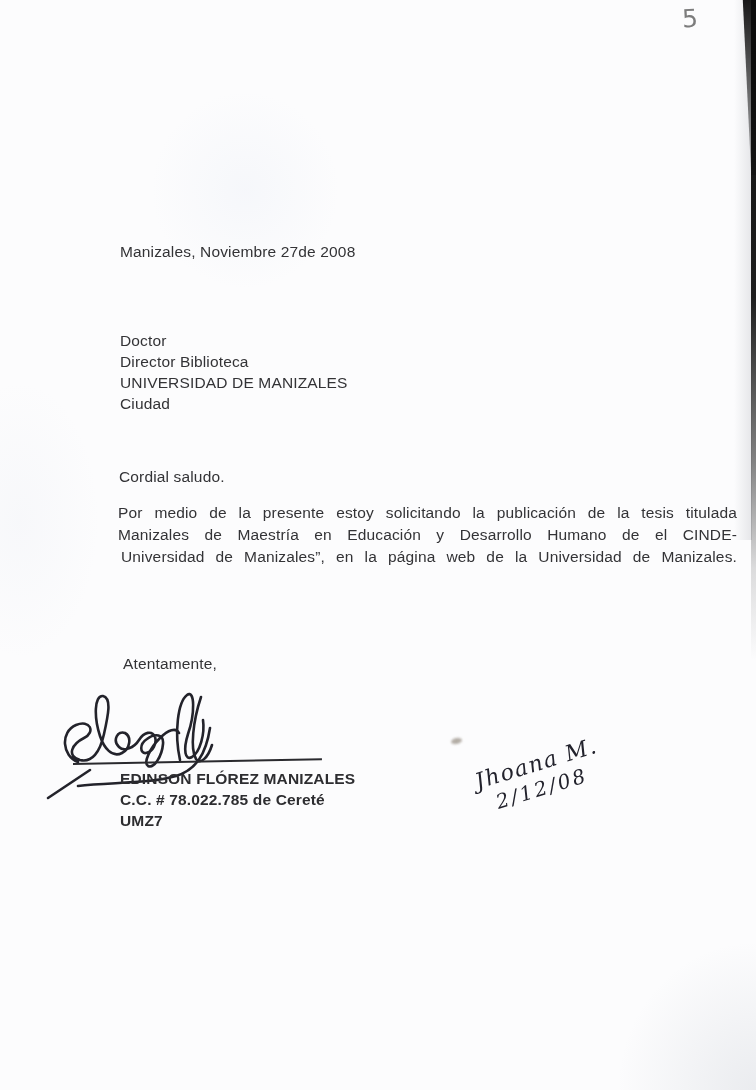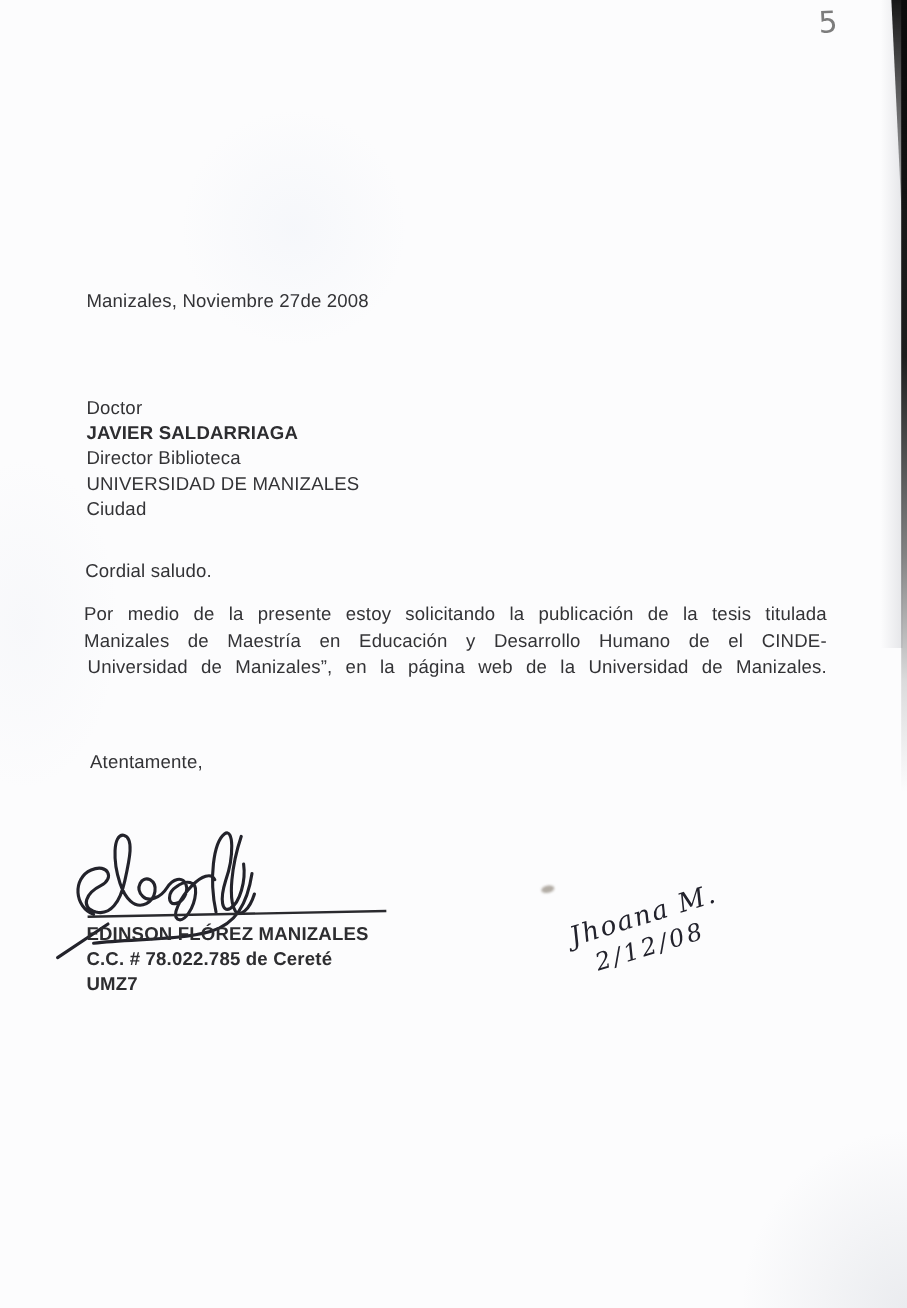--- a/index.html
+++ b/index.html
@@ -5,21 +5,21 @@
   html, body { margin: 0; padding: 0; background: #fcfcfd; }
   .paper {
     position: relative;
     width: 756px;
     height: 1090px;
     background: #fcfcfd;
     overflow: hidden;
     font-family: "Liberation Sans", "DejaVu Sans", sans-serif;
     color: #333336;
   }
-  .typed { font-size: 15.5px; letter-spacing: 0.15px; }
+  .typed { font-size: 15.5px; letter-spacing: 0.15px; margin-left: 48px; }
   .abs { position: absolute; }
 
   
   .page-number {
     left: 682px; top: 4px;
     font-size: 25px;
     color: #7c7c7c;
     transform: rotate(-3deg);
     font-family: "DejaVu Sans", sans-serif;
   }
@@ -36,21 +36,21 @@
     width: 619px;
     line-height: 22px;
   }
   .body-paragraph .jline {
     text-align: justify;
     text-align-last: justify;
     white-space: normal;
   }
   .body-paragraph .jline.indent { padding-left: 3px; }
 
-  .closing { left: 75px; top: 627px; }
+  .closing { left: 75px; top: 655px; }
 
   .signature-svg { left: 38px; top: 670px; }
 
   .signature-line {
     left: 73px; top: 763px;
     width: 249px; height: 2.4px;
     background: #2a2a2e;
     transform: rotate(-1.1deg);
     transform-origin: left center;
   }
@@ -124,21 +124,20 @@
   <div class="abs scan-edge-right"></div>
   <div class="abs scan-edge-wedge"></div>
   <div class="abs ink-speck"></div>
 
   <div class="abs page-number">5</div>
 
   <div class="abs typed date-line">Manizales, Noviembre 27de 2008</div>
 
   <div class="abs typed recipient">
     <div>Doctor</div>
-    <div class="bold-name">JAVIER SALDARRIAGA</div>
     <div>Director Biblioteca</div>
     <div>UNIVERSIDAD DE MANIZALES</div>
     <div>Ciudad</div>
   </div>
 
   <div class="abs typed greeting">Cordial saludo.</div>
 
   <div class="abs typed body-paragraph">
     <div class="jline">Por medio de la presente estoy solicitando la publicación de la tesis titulada</div>
     <div class="jline">Manizales de Maestría en Educación y Desarrollo Humano de el CINDE-</div>

